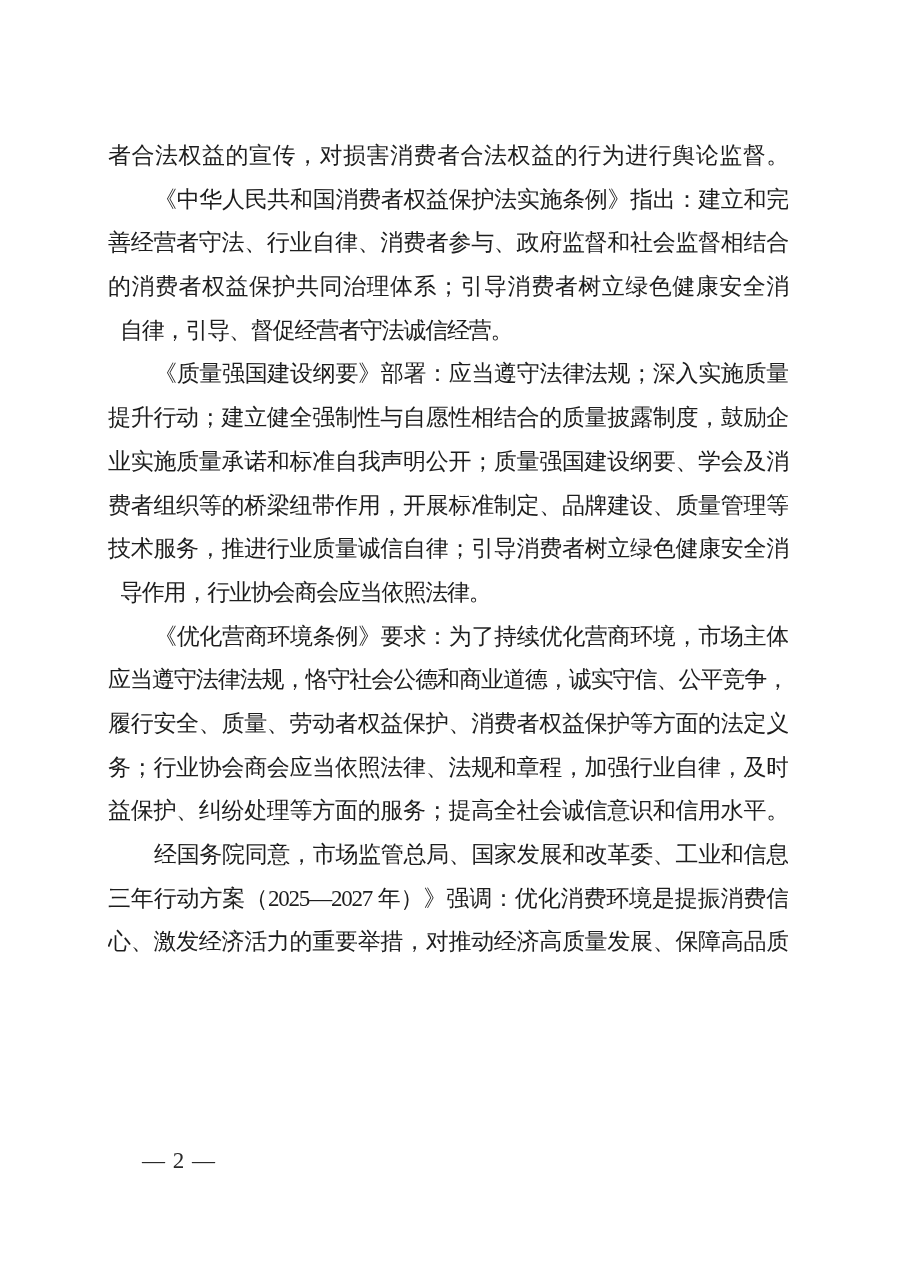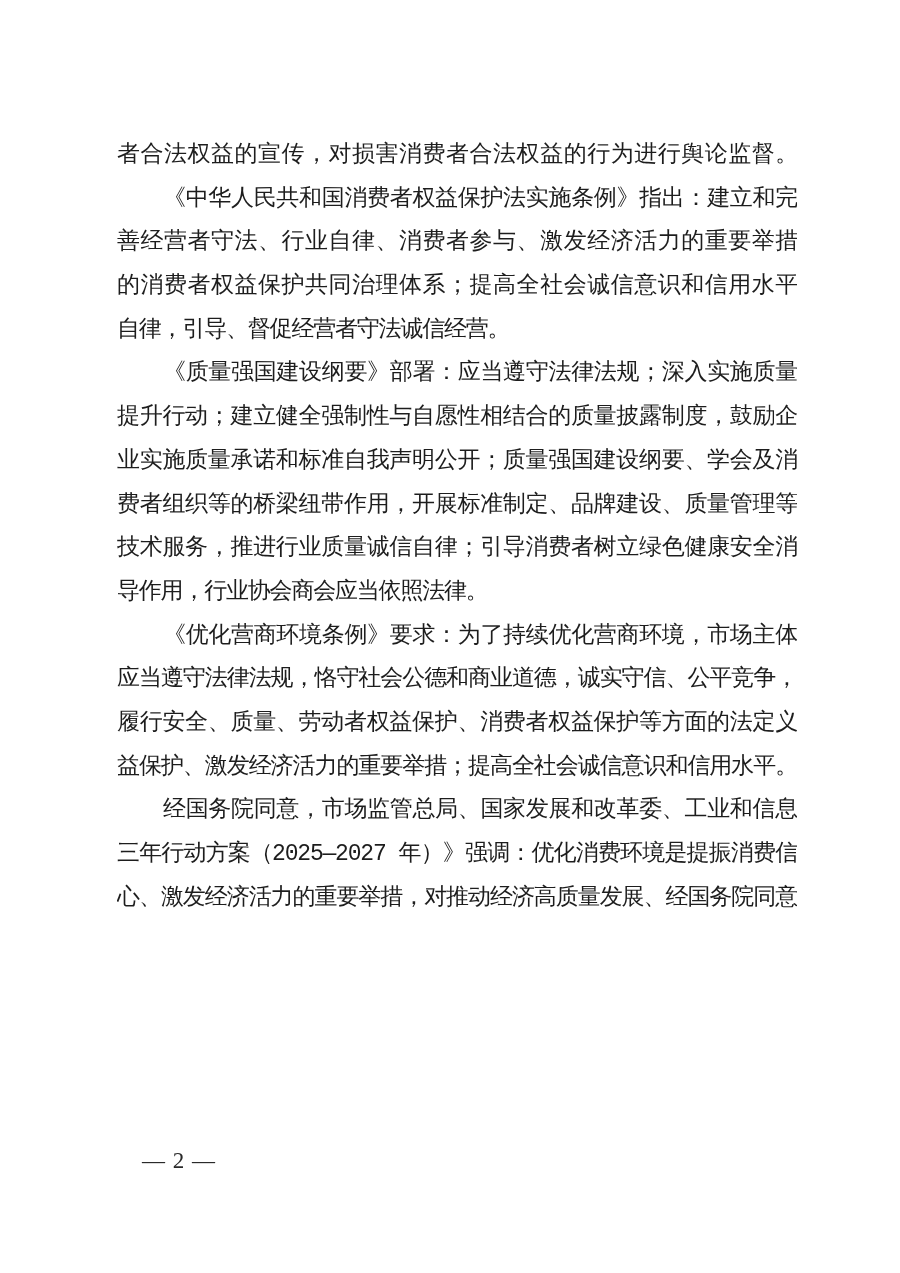--- a/index.html
+++ b/index.html
@@ -10,72 +10,73 @@
   .page {
     position: relative;
     width: 900px;
     height: 1273px;
     background: #ffffff;
     overflow: hidden;
     font-family: "Liberation Serif", "DejaVu Serif", serif;
   }
   .page-text {
     position: absolute;
-    left: 117px;
+    left: 108px;
     top: 134px;
     width: 680px;
-    font-family: Liberation Mono, monospace;
   }
   .line {
     font-size: 23px;
     line-height: 43.7px;
     height: 43.7px;
     letter-spacing: -1.2px;
     color: #1d1d1d;
     text-align: justify;
     text-align-last: justify;
     overflow: hidden;
     white-space: nowrap;
   }
   .line.indent {
     text-indent: 2em;
   }
   .line.end {
     text-align: left;
     text-align-last: left;
+    margin-left: 12px;
   }
   .page-number {
     position: absolute;
     left: 142px;
     top: 1146px;
     font-size: 23px;
     line-height: 30px;
     color: #2a2a2a;
     letter-spacing: 1px;
   }
 </style>
 </head>
 <body>
 
 <div class="page">
   <div class="page-text">
     <div class="line">者合法权益的宣传，对损害消费者合法权益的行为进行舆论监督。</div>
     <div class="line indent">《中华人民共和国消费者权益保护法实施条例》指出：建立和完</div>
-    <div class="line">善经营者守法、行业自律、消费者参与、激发经济活力的重要举措</div>
-    <div class="line">的消费者权益保护共同治理体系；提高全社会诚信意识和信用水平</div>
+    <div class="line">善经营者守法、行业自律、消费者参与、政府监督和社会监督相结合</div>
+    <div class="line">的消费者权益保护共同治理体系；引导消费者树立绿色健康安全消</div>
     <div class="line end">自律，引导、督促经营者守法诚信经营。</div>
     <div class="line indent">《质量强国建设纲要》部署：应当遵守法律法规；深入实施质量</div>
     <div class="line">提升行动；建立健全强制性与自愿性相结合的质量披露制度，鼓励企</div>
     <div class="line">业实施质量承诺和标准自我声明公开；质量强国建设纲要、学会及消</div>
     <div class="line">费者组织等的桥梁纽带作用，开展标准制定、品牌建设、质量管理等</div>
     <div class="line">技术服务，推进行业质量诚信自律；引导消费者树立绿色健康安全消</div>
     <div class="line end">导作用，行业协会商会应当依照法律。</div>
     <div class="line indent">《优化营商环境条例》要求：为了持续优化营商环境，市场主体</div>
     <div class="line">应当遵守法律法规，恪守社会公德和商业道德，诚实守信、公平竞争，</div>
     <div class="line">履行安全、质量、劳动者权益保护、消费者权益保护等方面的法定义</div>
-    <div class="line">益保护、激发经济活力的重要举措；提高全社会诚信意识和信用水平。</div>
+    <div class="line">务；行业协会商会应当依照法律、法规和章程，加强行业自律，及时</div>
+    <div class="line">益保护、纠纷处理等方面的服务；提高全社会诚信意识和信用水平。</div>
     <div class="line indent">经国务院同意，市场监管总局、国家发展和改革委、工业和信息</div>
     <div class="line">三年行动方案（2025—2027 年）》强调：优化消费环境是提振消费信</div>
-    <div class="line">心、激发经济活力的重要举措，对推动经济高质量发展、经国务院同意</div>
+    <div class="line">心、激发经济活力的重要举措，对推动经济高质量发展、保障高品质</div>
   </div>
 
   <div class="page-number">— 2 —</div>
 </div>
 
 </body></html>

